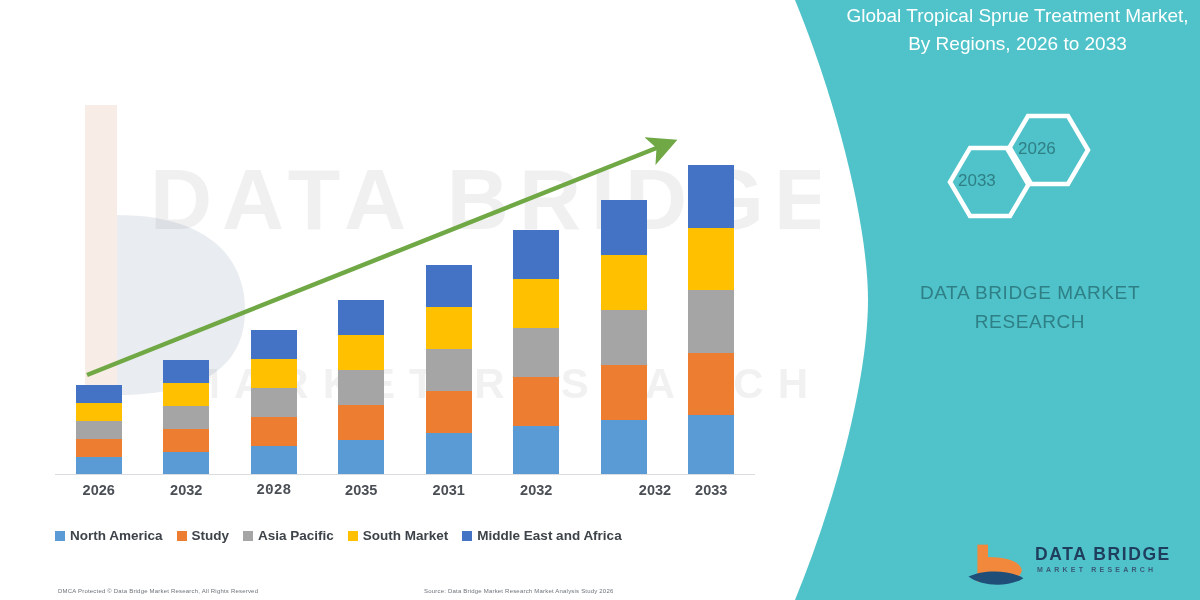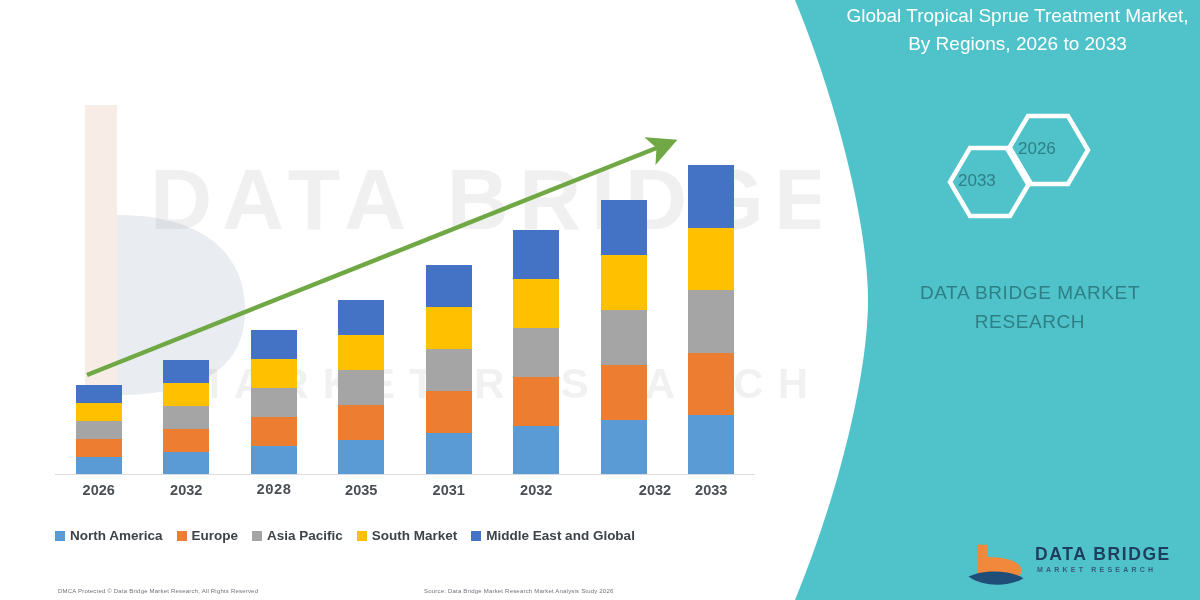--- a/index.html
+++ b/index.html
@@ -199,33 +199,33 @@
       <div class="x-label" style="left: 618.25px;">2033</div>
     </div>
 
   <div class="legend" id="legend">
       <div class="legend-item">
         <span class="legend-swatch" style="background: rgb(91, 155, 213);"></span>
         <span class="legend-label">North America</span>
       </div>
       <div class="legend-item">
         <span class="legend-swatch" style="background: rgb(237, 125, 49);"></span>
-        <span class="legend-label">Europe</span>
+        <span class="legend-label">Study</span>
       </div>
       <div class="legend-item">
         <span class="legend-swatch" style="background: rgb(165, 165, 165);"></span>
         <span class="legend-label">Asia Pacific</span>
       </div>
       <div class="legend-item">
         <span class="legend-swatch" style="background: rgb(255, 192, 0);"></span>
         <span class="legend-label">South Market</span>
       </div>
       <div class="legend-item">
         <span class="legend-swatch" style="background: rgb(68, 114, 196);"></span>
-        <span class="legend-label">Middle East and Global</span>
+        <span class="legend-label">Middle East and Africa</span>
       </div>
     </div>
 
   <div class="footer-left">DMCA Protected © Data Bridge Market Research, All Rights Reserved</div>
   <div class="footer-right">Source: Data Bridge Market Research Market Analysis Study 2026</div>
 
   <div class="panel-title">Global Tropical Sprue Treatment Market, By Regions, 2026 to 2033</div>
 
   <div class="hexes">
     <svg viewBox="0 0 220 120" width="220" height="120">

